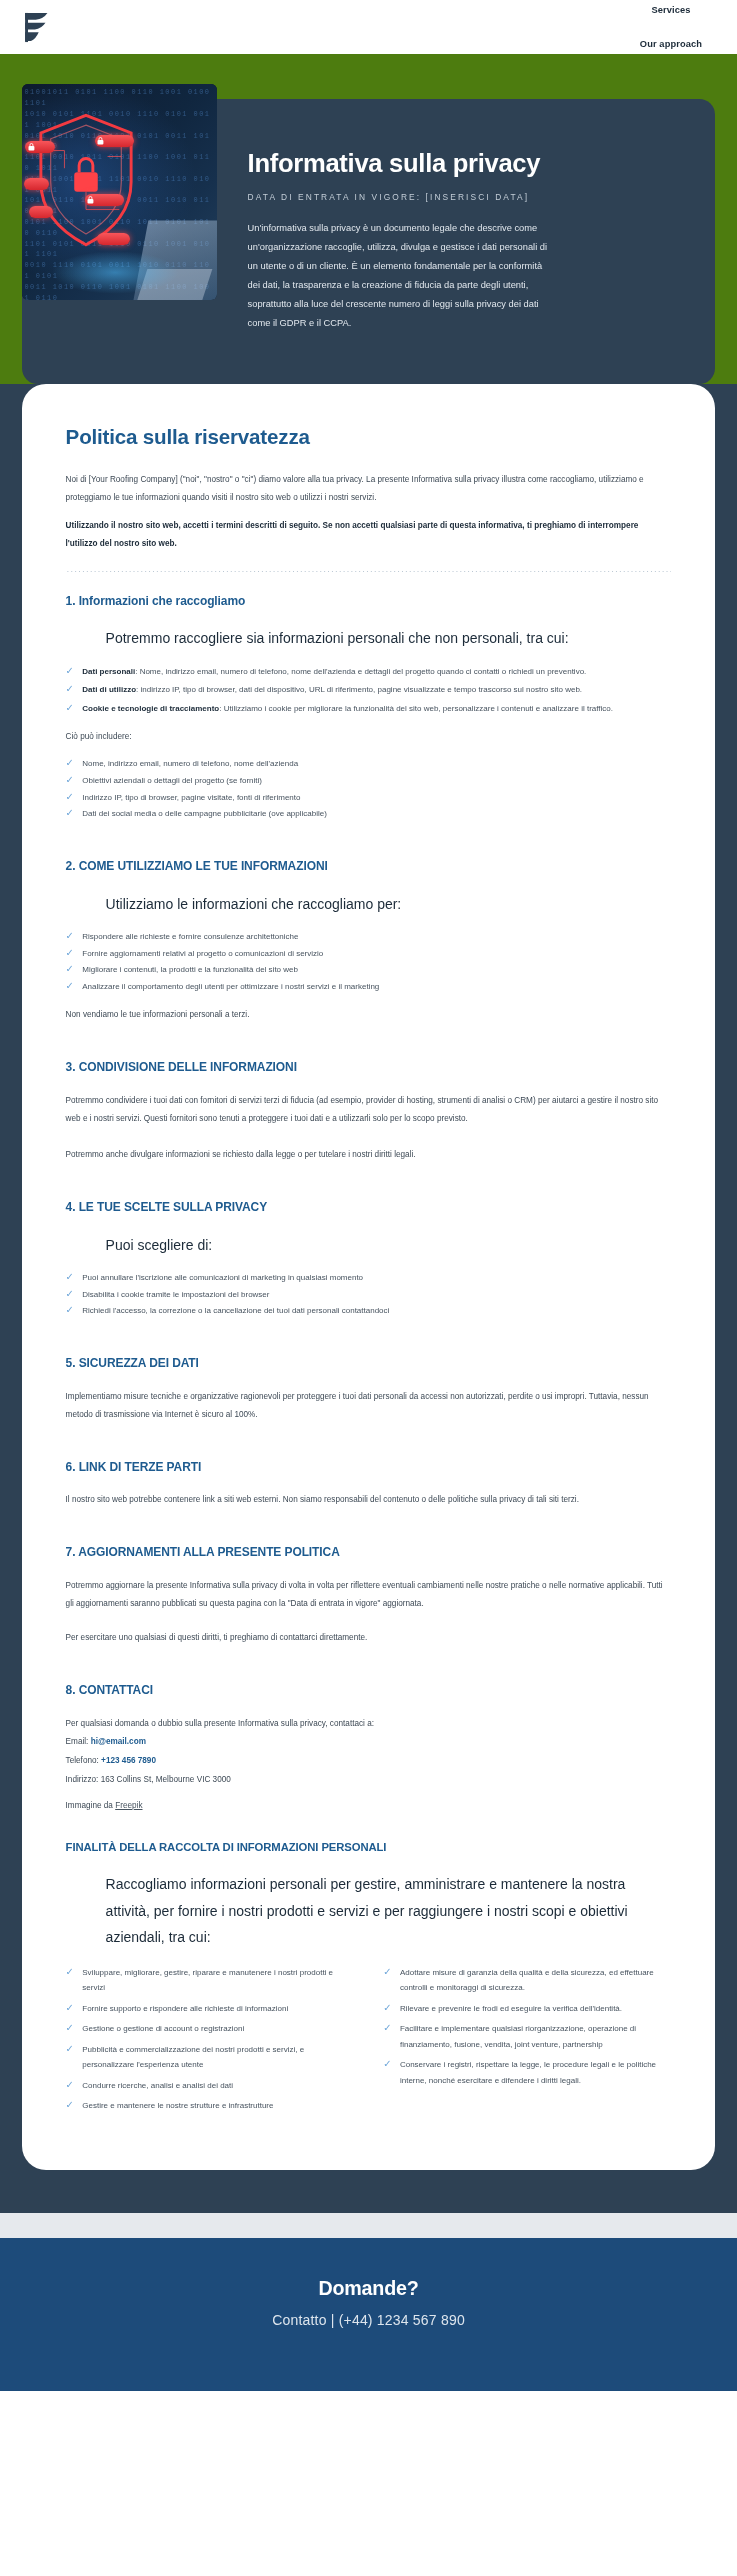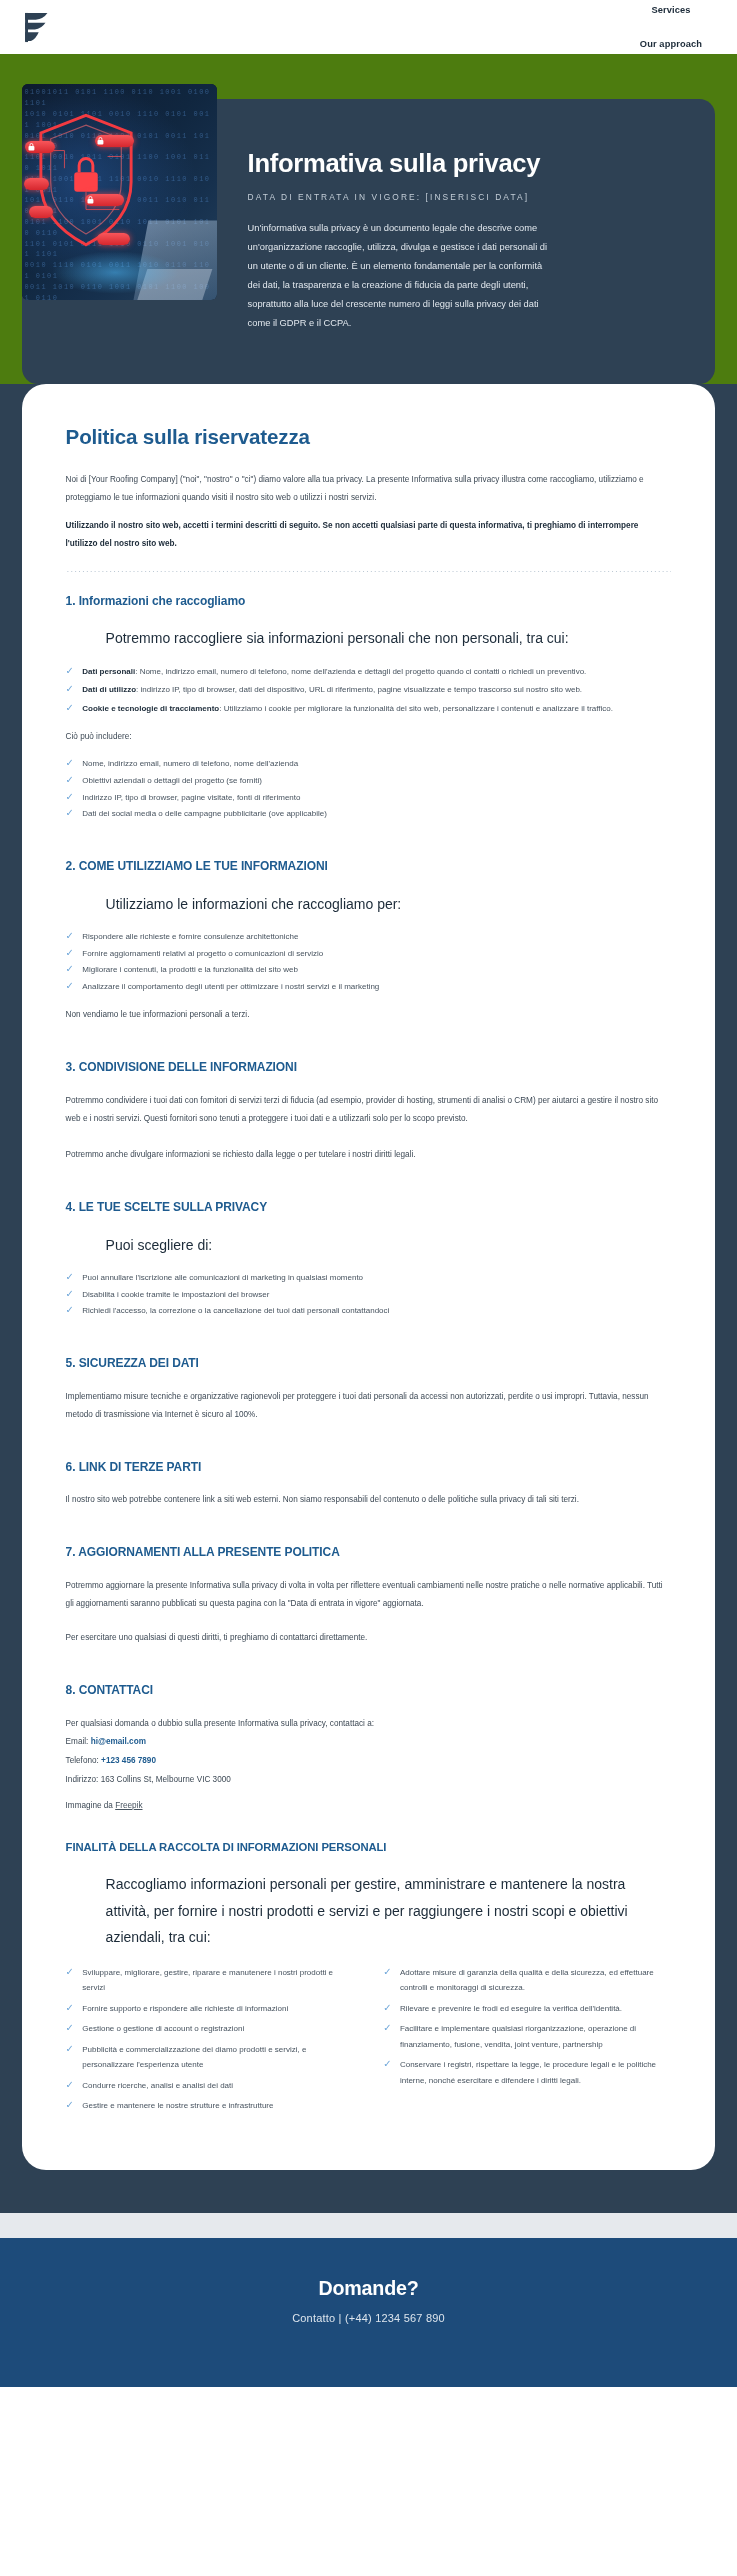--- a/index.html
+++ b/index.html
@@ -252,21 +252,21 @@
     text-align: center;
     color: #ffffff;
   }
   .footer h2 {
     font-size: 19.7px;
     font-weight: bold;
     margin-bottom: 12px;
     letter-spacing: -0.2px;
   }
   .footer .contact {
-    font-size: 11px;
+    font-size: 14px;
     color: #dde5ed;
     letter-spacing: 0.2px;
   }
 </style>
 </head>
 <body>
 
 <div class="navbar">
   <div class="logo">
     <svg width="29.5" height="33" viewBox="0 0 30 34">
@@ -435,21 +435,21 @@
 
     <div class="sec-gap"></div>
 
     <h3 class="sec big">FINALITÀ DELLA RACCOLTA DI INFORMAZIONI PERSONALI</h3>
     <div class="lead">Raccogliamo informazioni personali per gestire, amministrare e mantenere la nostra attività, per fornire i nostri prodotti e servizi e per raggiungere i nostri scopi e obiettivi aziendali, tra cui:</div>
     <div class="two-col">
       <ul class="checks">
         <li><span class="tick">✓</span><span>Sviluppare, migliorare, gestire, riparare e manutenere i nostri prodotti e servizi</span></li>
         <li><span class="tick">✓</span><span>Fornire supporto e rispondere alle richieste di informazioni</span></li>
         <li><span class="tick">✓</span><span>Gestione o gestione di account o registrazioni</span></li>
-        <li><span class="tick">✓</span><span>Pubblicità e commercializzazione dei diamo prodotti e servizi, e personalizzare l'esperienza utente</span></li>
+        <li><span class="tick">✓</span><span>Pubblicità e commercializzazione dei nostri prodotti e servizi, e personalizzare l'esperienza utente</span></li>
         <li><span class="tick">✓</span><span>Condurre ricerche, analisi e analisi dei dati</span></li>
         <li><span class="tick">✓</span><span>Gestire e mantenere le nostre strutture e infrastrutture</span></li>
       </ul>
       <ul class="checks">
         <li><span class="tick">✓</span><span>Adottare misure di garanzia della qualità e della sicurezza, ed effettuare controlli e monitoraggi di sicurezza.</span></li>
         <li><span class="tick">✓</span><span>Rilevare e prevenire le frodi ed eseguire la verifica dell'identità.</span></li>
         <li><span class="tick">✓</span><span>Facilitare e implementare qualsiasi riorganizzazione, operazione di finanziamento, fusione, vendita, joint venture, partnership</span></li>
         <li><span class="tick">✓</span><span>Conservare i registri, rispettare la legge, le procedure legali e le politiche interne, nonché esercitare e difendere i diritti legali.</span></li>
       </ul>
     </div>

